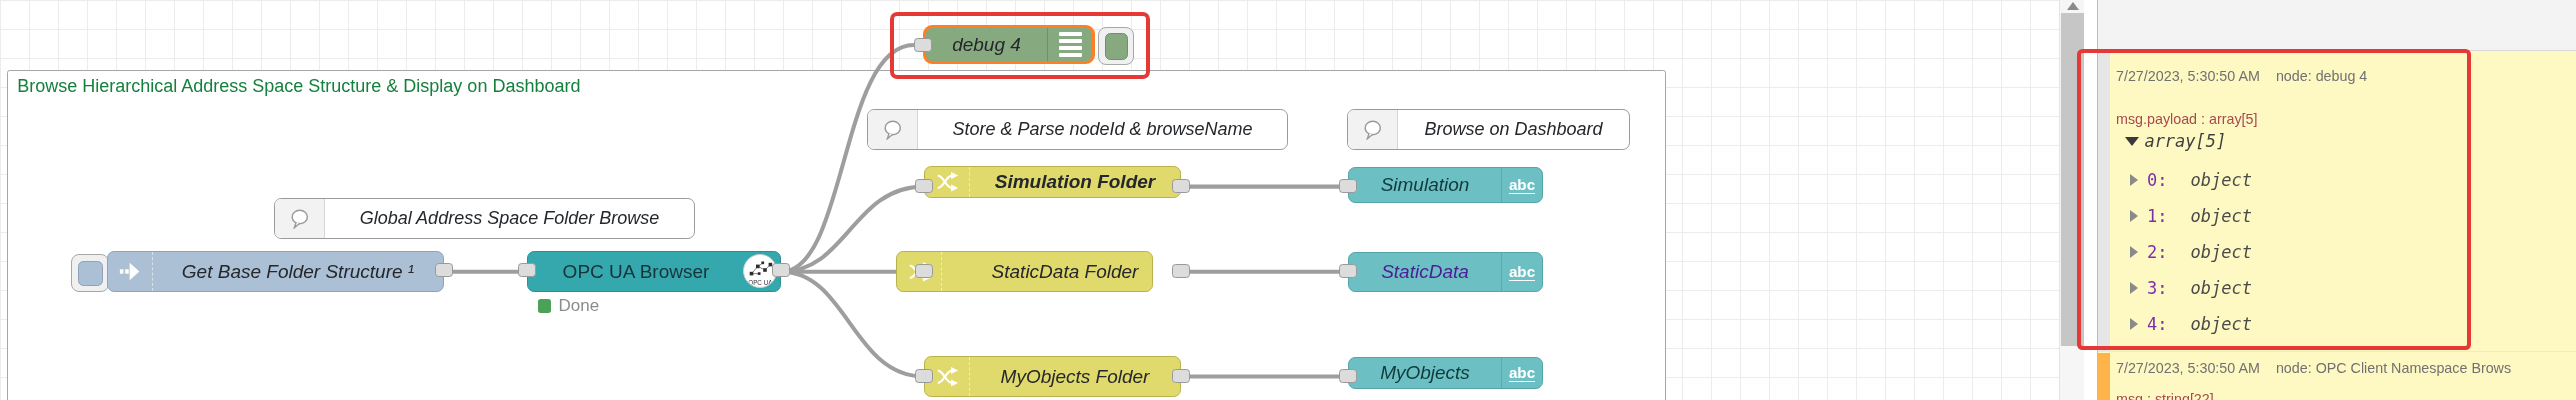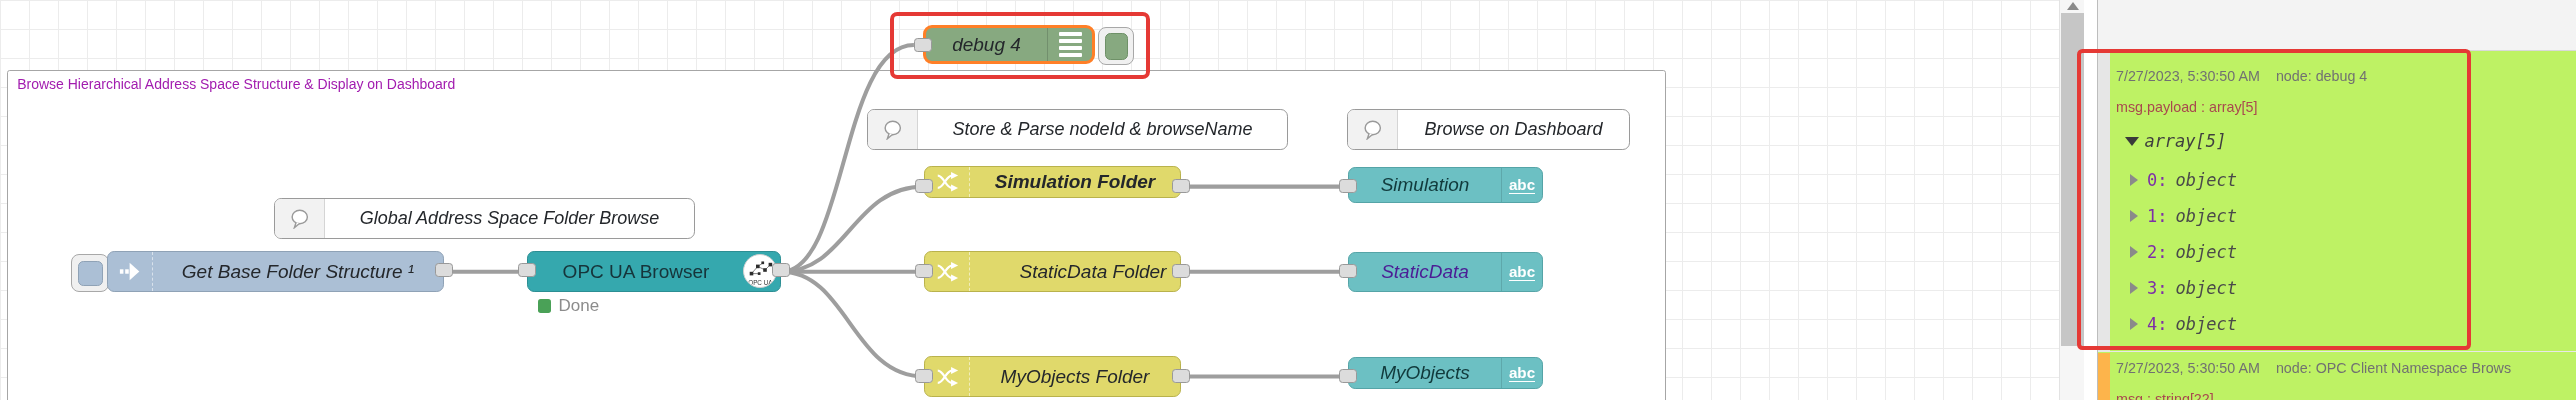--- a/index.html
+++ b/index.html
@@ -9,21 +9,21 @@
 
   
   .canvas { position:absolute; left:0; top:0; width:2059px; height:401px;
     background-color:#fff;
     background-image:
       linear-gradient(to right, #ececec 0.9px, transparent 0.9px),
       linear-gradient(to bottom, #ececec 0.9px, transparent 0.9px);
     background-size:29px 29px; }
   .group-box { position:absolute; left:7.2px; top:70px; width:1659px; height:358px;
     background:#fff; border:1.8px solid #a6a6a6; border-radius:2.7px; }
-  .group-title { position:absolute; left:9px; top:4.5px; font-size:14px; color:#a21caf; white-space:nowrap; }
+  .group-title { position:absolute; left:9px; top:4.5px; font-size:18px; color:#15803d; white-space:nowrap; }
 
   svg.wires { position:absolute; left:0; top:0; z-index:3; }
   .wire { stroke:#9e9e9e; stroke-width:4.5; fill:none; }
 
   
   .node { position:absolute; display:flex; align-items:stretch; z-index:4;
     border-radius:7.2px; border:1.8px solid #919191; font-size:19px; color:#24272b; overflow:hidden; }
   .node .lbl { flex:1; display:flex; align-items:center; justify-content:center; white-space:nowrap; }
   .it { font-style:italic; }
   .icon-strip { width:45px; display:flex; align-items:center; justify-content:center;
@@ -69,37 +69,37 @@
   .vscroll { position:absolute; left:2059px; top:0; width:25px; height:401px;
     background:#f6f6f6; border-left:0.9px solid #e3e3e3; z-index:6; }
   .vscroll-up { position:absolute; left:0; top:0; width:25px; height:12.5px;
     display:flex; align-items:center; justify-content:center; }
   .tri-up { width:0; height:0; border-left:6.3px solid transparent; border-right:6.3px solid transparent;
     border-bottom:8px solid #8a8a8a; }
   .vscroll-thumb { position:absolute; left:0.9px; top:12.5px; width:23px; height:333px; background:#c6c6c6; }
 
   
   .side-sep { position:absolute; left:2097px; top:0; width:1.8px; height:401px; background:#bdbdbd; z-index:6; }
-  .sidebar { position:absolute; left:2098px; top:0; width:478px; height:401px; background:#bef264; z-index:7; }
+  .sidebar { position:absolute; left:2098px; top:0; width:478px; height:401px; background:#fef9c3; z-index:7; }
   .side-head { position:absolute; left:0; top:0; width:478px; height:51px;
     background:#f3f3f3; border-bottom:0.9px solid #d9d9d9; }
   .msg-stripe { position:absolute; left:0; width:11.6px; }
   .stripe-gray { background:#e6e6e6; }
   .stripe-orange { background:#fdb44b; }
   .msg-sep { position:absolute; left:0; top:351px; width:478px; height:0.9px; background:#e8e8e8; }
 
   .row { position:absolute; white-space:nowrap; }
   .meta { font-size:14.3px; }
   .ts { color:#717171; }
   .nodename { color:#717171; margin-left:16px; }
   .prop { font-size:14.3px; color:#a8494e; }
   .mono { font-family:"DejaVu Sans Mono", monospace; font-size:17px; }
   .tree-root { color:#3f3f3f; }
   .tree-key { color:#7d2ea8; font-style:normal; }
-  .tree-val { color:#4a4a4a; margin-left:8px; }
+  .tree-val { color:#4a4a4a; margin-left:23px; }
   .tri-down { width:0; height:0; border-left:7.2px solid transparent; border-right:7.2px solid transparent;
     border-top:9px solid #3a3a3a; display:inline-block; margin-right:5.4px; }
   .tri-right { width:0; height:0; border-top:6.3px solid transparent; border-bottom:6.3px solid transparent;
     border-left:8px solid #8a8a8a; display:inline-block; margin-right:9px; }
   .flexrow { display:flex; align-items:center; }
 </style>
 </head>
 <body>
 
 <div class="stage">
@@ -214,21 +214,21 @@
         <svg width="23" height="21.5" viewBox="0 0 26 24">
           <path d="M2,19 C9,19 11,5 18,5" stroke="#fff" stroke-width="2.6" fill="none"></path>
           <polygon points="17,1 25,5 17,9" fill="#fff"></polygon>
           <path d="M2,5 C9,5 11,19 18,19" stroke="#fff" stroke-width="2.6" fill="none"></path>
           <polygon points="17,15 25,19 17,23" fill="#fff"></polygon>
         </svg>
       </div>
       <div class="lbl it">Simulation Folder</div>
     </div>
 
-    <div class="node node-change" style="left:924px; top:251px; width:257px; height:41px;gap:36px;">
+    <div class="node node-change" style="left:896px; top:251px; width:257px; height:41px;gap:36px;">
       <div class="icon-strip">
         <svg width="23" height="21.5" viewBox="0 0 26 24">
           <path d="M2,19 C9,19 11,5 18,5" stroke="#fff" stroke-width="2.6" fill="none"></path>
           <polygon points="17,1 25,5 17,9" fill="#fff"></polygon>
           <path d="M2,5 C9,5 11,19 18,19" stroke="#fff" stroke-width="2.6" fill="none"></path>
           <polygon points="17,15 25,19 17,23" fill="#fff"></polygon>
         </svg>
       </div>
       <div class="lbl it">StaticData Folder</div>
     </div>
@@ -293,21 +293,21 @@
   <div class="side-sep"></div>
 
   <div class="sidebar">
     <div class="side-head"></div>
 
     <div class="msg-stripe stripe-gray" style="top:52px; height:299px;"></div>
 
     <div class="row meta" style="left:18px; top:68px;">
       <span class="ts">7/27/2023, 5:30:50 AM</span><span class="nodename">node: debug 4</span>
     </div>
-    <div class="row prop" style="left:18px; top:99px;">msg.payload : array[5]</div>
+    <div class="row prop" style="left:18px; top:111px;">msg.payload : array[5]</div>
 
     <div class="row flexrow" style="left:27px; top:131px;">
       <span class="tri-down"></span>
       <span class="mono it tree-root">array[5]</span>
     </div>
 
     <div class="row flexrow" style="left:32px; top:170px;">
       <span class="tri-right"></span>
       <span class="mono tree-key">0:</span>
       <span class="mono it tree-val">object</span>

